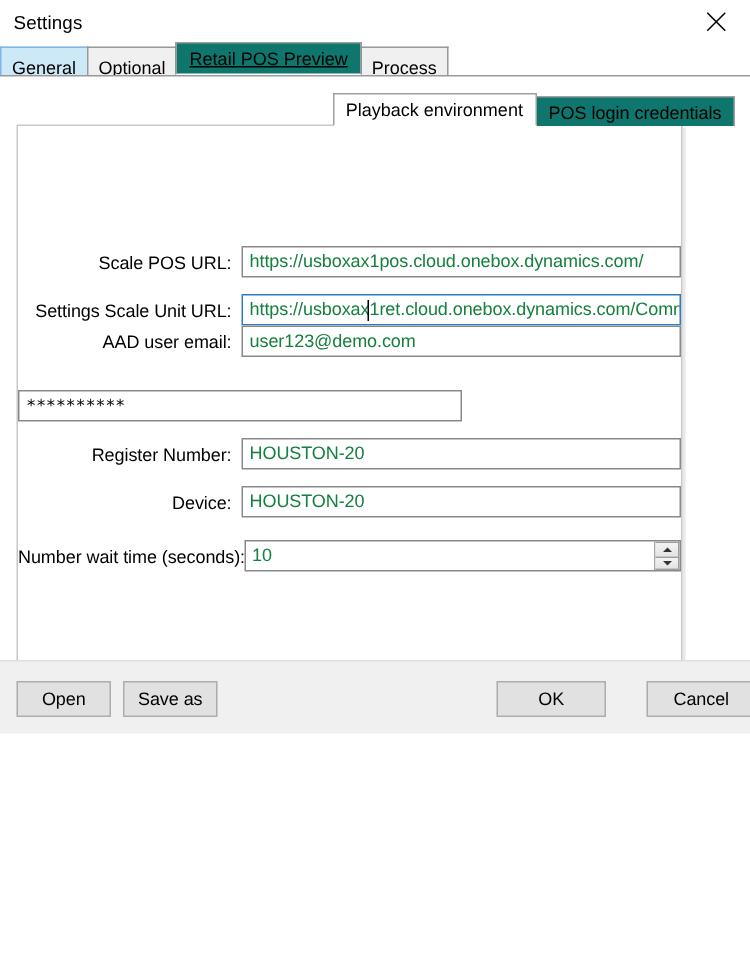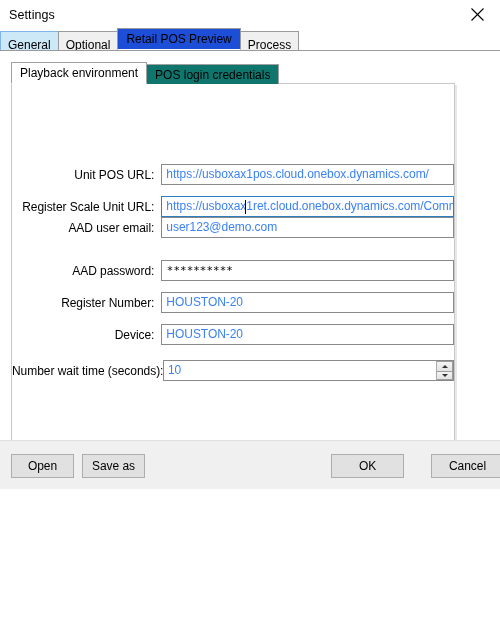--- a/index.html
+++ b/index.html
@@ -80,28 +80,29 @@
     position: relative;
     cursor: default;
     white-space: nowrap;
     color: #000;
   }
   .outer-tab.hover {
     background: #cde8f7;
     border-color: #7eb4ea;
   }
   .outer-tab.selected {
-    background: #1d4ed8;
+    background: #0f766e;
     height: 22px;
     line-height: 21px;
     margin-top: -3px;
     border: 1px solid #9a9a9a;
     border-bottom: 1px solid #ffffff;
     z-index: 4;
     padding: 0 8px;
+    text-decoration: underline;
   }
 
   
   .outer-panel {
     position: relative;
     flex: 1 1 auto;
     margin: 0;
     border-top: 1px solid #9a9a9a;
     background: #ffffff;
     box-sizing: border-box;
@@ -112,20 +113,21 @@
   .inner-tabstrip {
     position: absolute;
     left: 11px;
     top: 11px;
     right: 11px;
     height: 22px;
     display: flex;
     align-items: flex-end;
     box-sizing: border-box;
     z-index: 3;
+    justify-content: flex-end;
   }
   .inner-tab {
     height: 20px;
     line-height: 20px;
     padding: 0 8px;
     font-size: 12px;
     border: 1px solid #a0a0a0;
     border-bottom: none;
     background: #0f766e;
     box-sizing: border-box;
@@ -192,21 +194,21 @@
     display: flex;
     align-items: center;
     overflow: hidden;
   }
   .field.focused {
     border: 1px solid #2a7ec4;
   }
   .field-text {
     padding-left: 4px;
     font-size: 12px;
-    color: #3b82f6;
+    color: #15803d;
     white-space: nowrap;
     line-height: 19px;
     letter-spacing: -0.05px;
   }
   .pw-text {
     padding-left: 5px;
     font-size: 11px;
     color: #000000;
     letter-spacing: 1.1px;
     line-height: 19px;
@@ -317,43 +319,42 @@
 
     <div class="inner-tabstrip">
       <div class="inner-tab selected">Playback environment</div>
       <div class="inner-tab">POS login credentials</div>
     </div>
 
     <div class="inner-panel">
       <div class="form">
 
         <div class="form-row" style="top:80px;">
-          <div class="form-label">Unit POS URL:</div>
+          <div class="form-label">Scale POS URL:</div>
           <div class="field">
             <span class="field-text">https://usboxax1pos.cloud.onebox.dynamics.com/</span>
           </div>
         </div>
 
         <div class="form-row" style="top:112px;">
-          <div class="form-label">Register Scale Unit URL:</div>
+          <div class="form-label">Settings Scale Unit URL:</div>
           <div class="field focused">
             <span class="field-text">https://usboxax1ret.cloud.onebox.dynamics.com/Commerce</span>
             <span class="caret"></span>
           </div>
         </div>
 
         <div class="form-row" style="top:133px;">
           <div class="form-label">AAD user email:</div>
           <div class="field">
             <span class="field-text">user123@demo.com</span>
           </div>
         </div>
 
         <div class="form-row" style="top:176px;">
-          <div class="form-label">AAD password:</div>
           <div class="field">
             <span class="pw-text">**********</span>
           </div>
         </div>
 
         <div class="form-row" style="top:208px;">
           <div class="form-label">Register Number:</div>
           <div class="field">
             <span class="field-text">HOUSTON-20</span>
           </div>

